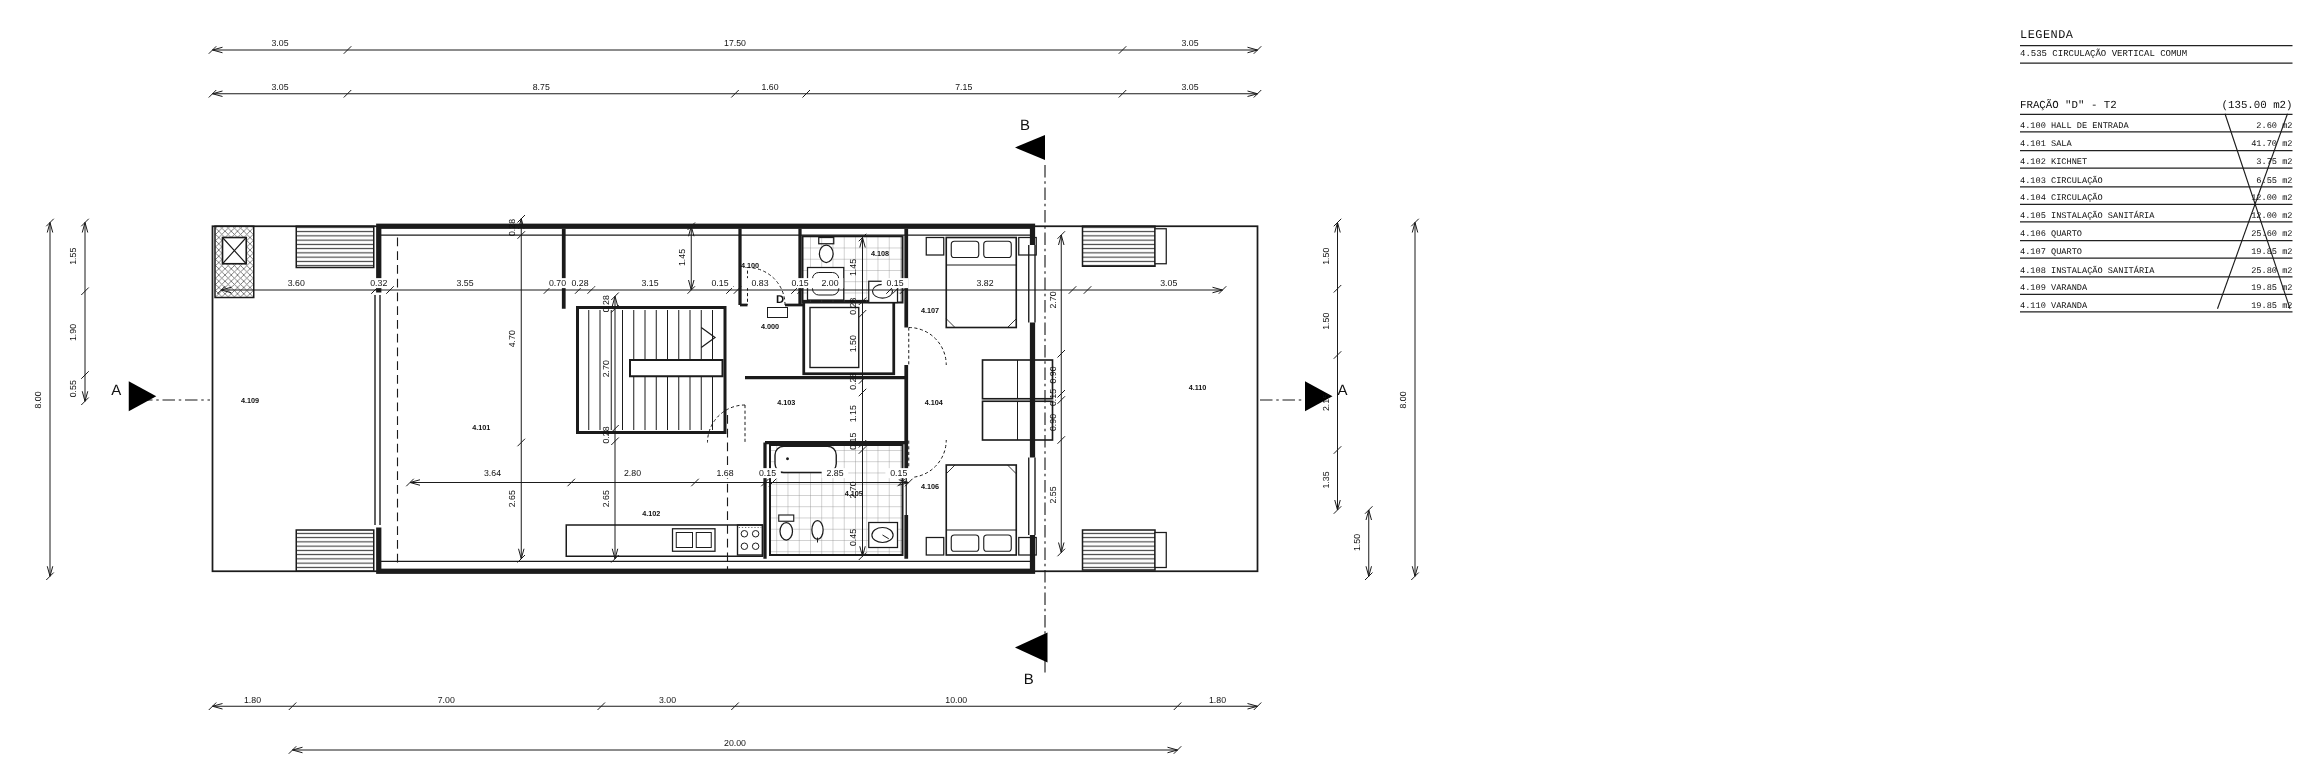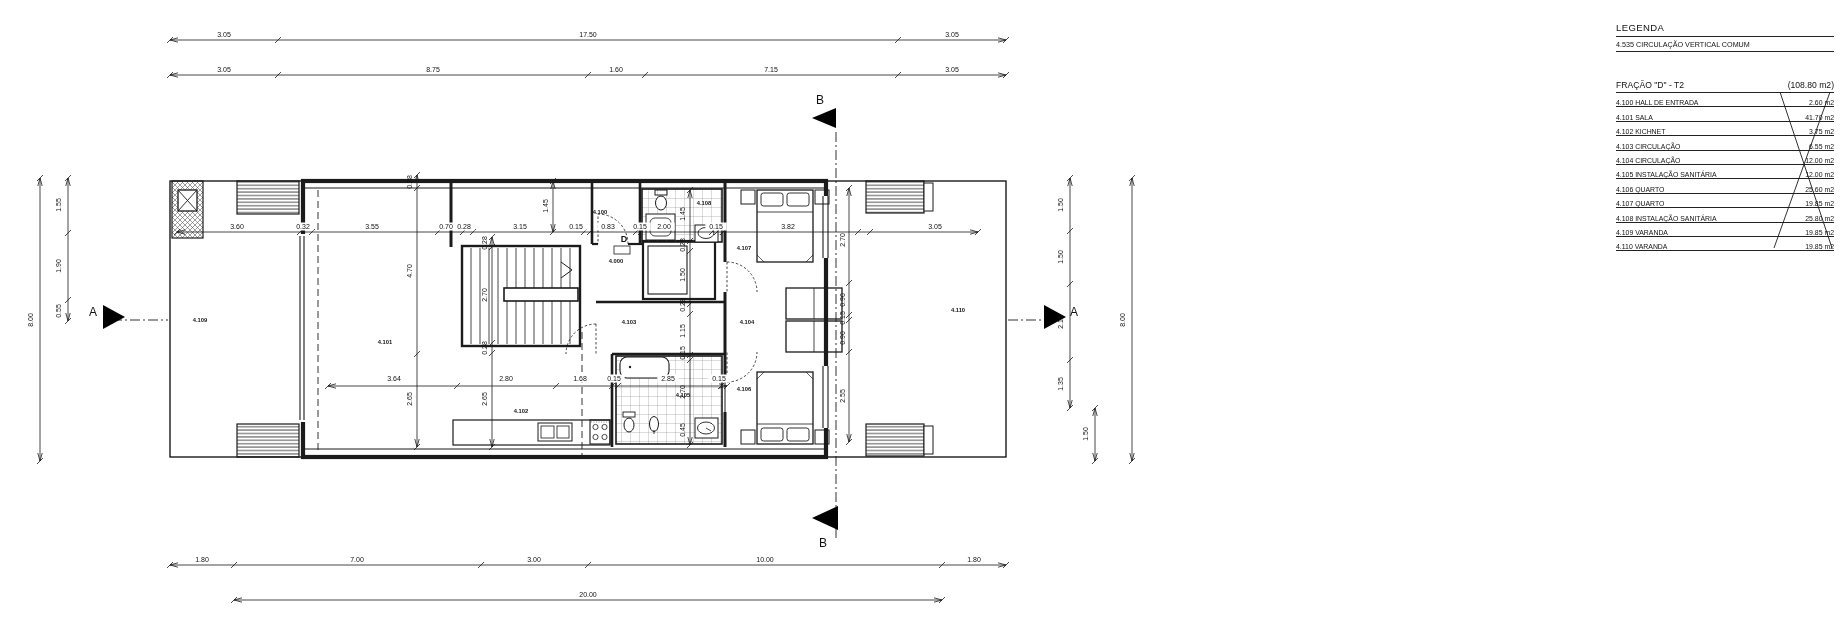--- a/index.html
+++ b/index.html
@@ -1,20 +1,20 @@
 <!DOCTYPE html>
 <html><head>
 <meta charset="utf-8">
 <style>
   html,body{margin:0;padding:0;background:#fff;}
   .canvas{position:relative;width:1841px;height:620px;background:#fff;overflow:hidden;
           font-family:"Liberation Sans",sans-serif;color:#111;}
   .plan-svg{position:absolute;left:0;top:0;}
   
-  .legend{position:absolute;left:1616px;top:22px;width:218px;font-family:Liberation Sans, sans-serif;}
+  .legend{position:absolute;left:1616px;top:22px;width:218px;font-family:Liberation Mono, monospace;}
   .lg-title{font-size:9.5px;letter-spacing:.4px;color:#111;padding-bottom:3px;border-bottom:1.2px solid #222;}
   .lg-item{font-size:7.2px;color:#111;padding:3px 0 2px 0;border-bottom:1.2px solid #222;}
   .frac-block{margin-top:28px;position:relative;}
   .frac-header{display:flex;justify-content:space-between;align-items:flex-end;
                font-size:8.6px;color:#111;padding-bottom:2px;border-bottom:1.2px solid #222;}
   .frac-row{display:flex;justify-content:space-between;align-items:flex-end;
             font-size:6.9px;color:#111;height:13.4px;border-bottom:1px solid #222;}
   .frac-row .nm{white-space:nowrap;}
   .frac-row .ar{white-space:nowrap;}
   .cross-overlay{position:absolute;right:-6px;top:10px;pointer-events:none;}
@@ -324,21 +324,21 @@
       </g>
   </svg>
 
   <div class="legend">
     <div class="lg-title">LEGENDA</div>
     <div class="lg-item">4.535 CIRCULAÇÃO VERTICAL COMUM</div>
 
     <div class="frac-block">
       <div class="frac-header">
         <span>FRAÇÃO "D" - T2</span>
-        <span>(108.80 m2)</span>
+        <span>(135.00 m2)</span>
       </div>
       <div id="frac-rows">
           <div class="frac-row">
             <span class="nm">4.100 HALL DE ENTRADA</span>
             <span class="ar">2.60 m2</span>
           </div>
           <div class="frac-row">
             <span class="nm">4.101 SALA</span>
             <span class="ar">41.70 m2</span>
           </div>

